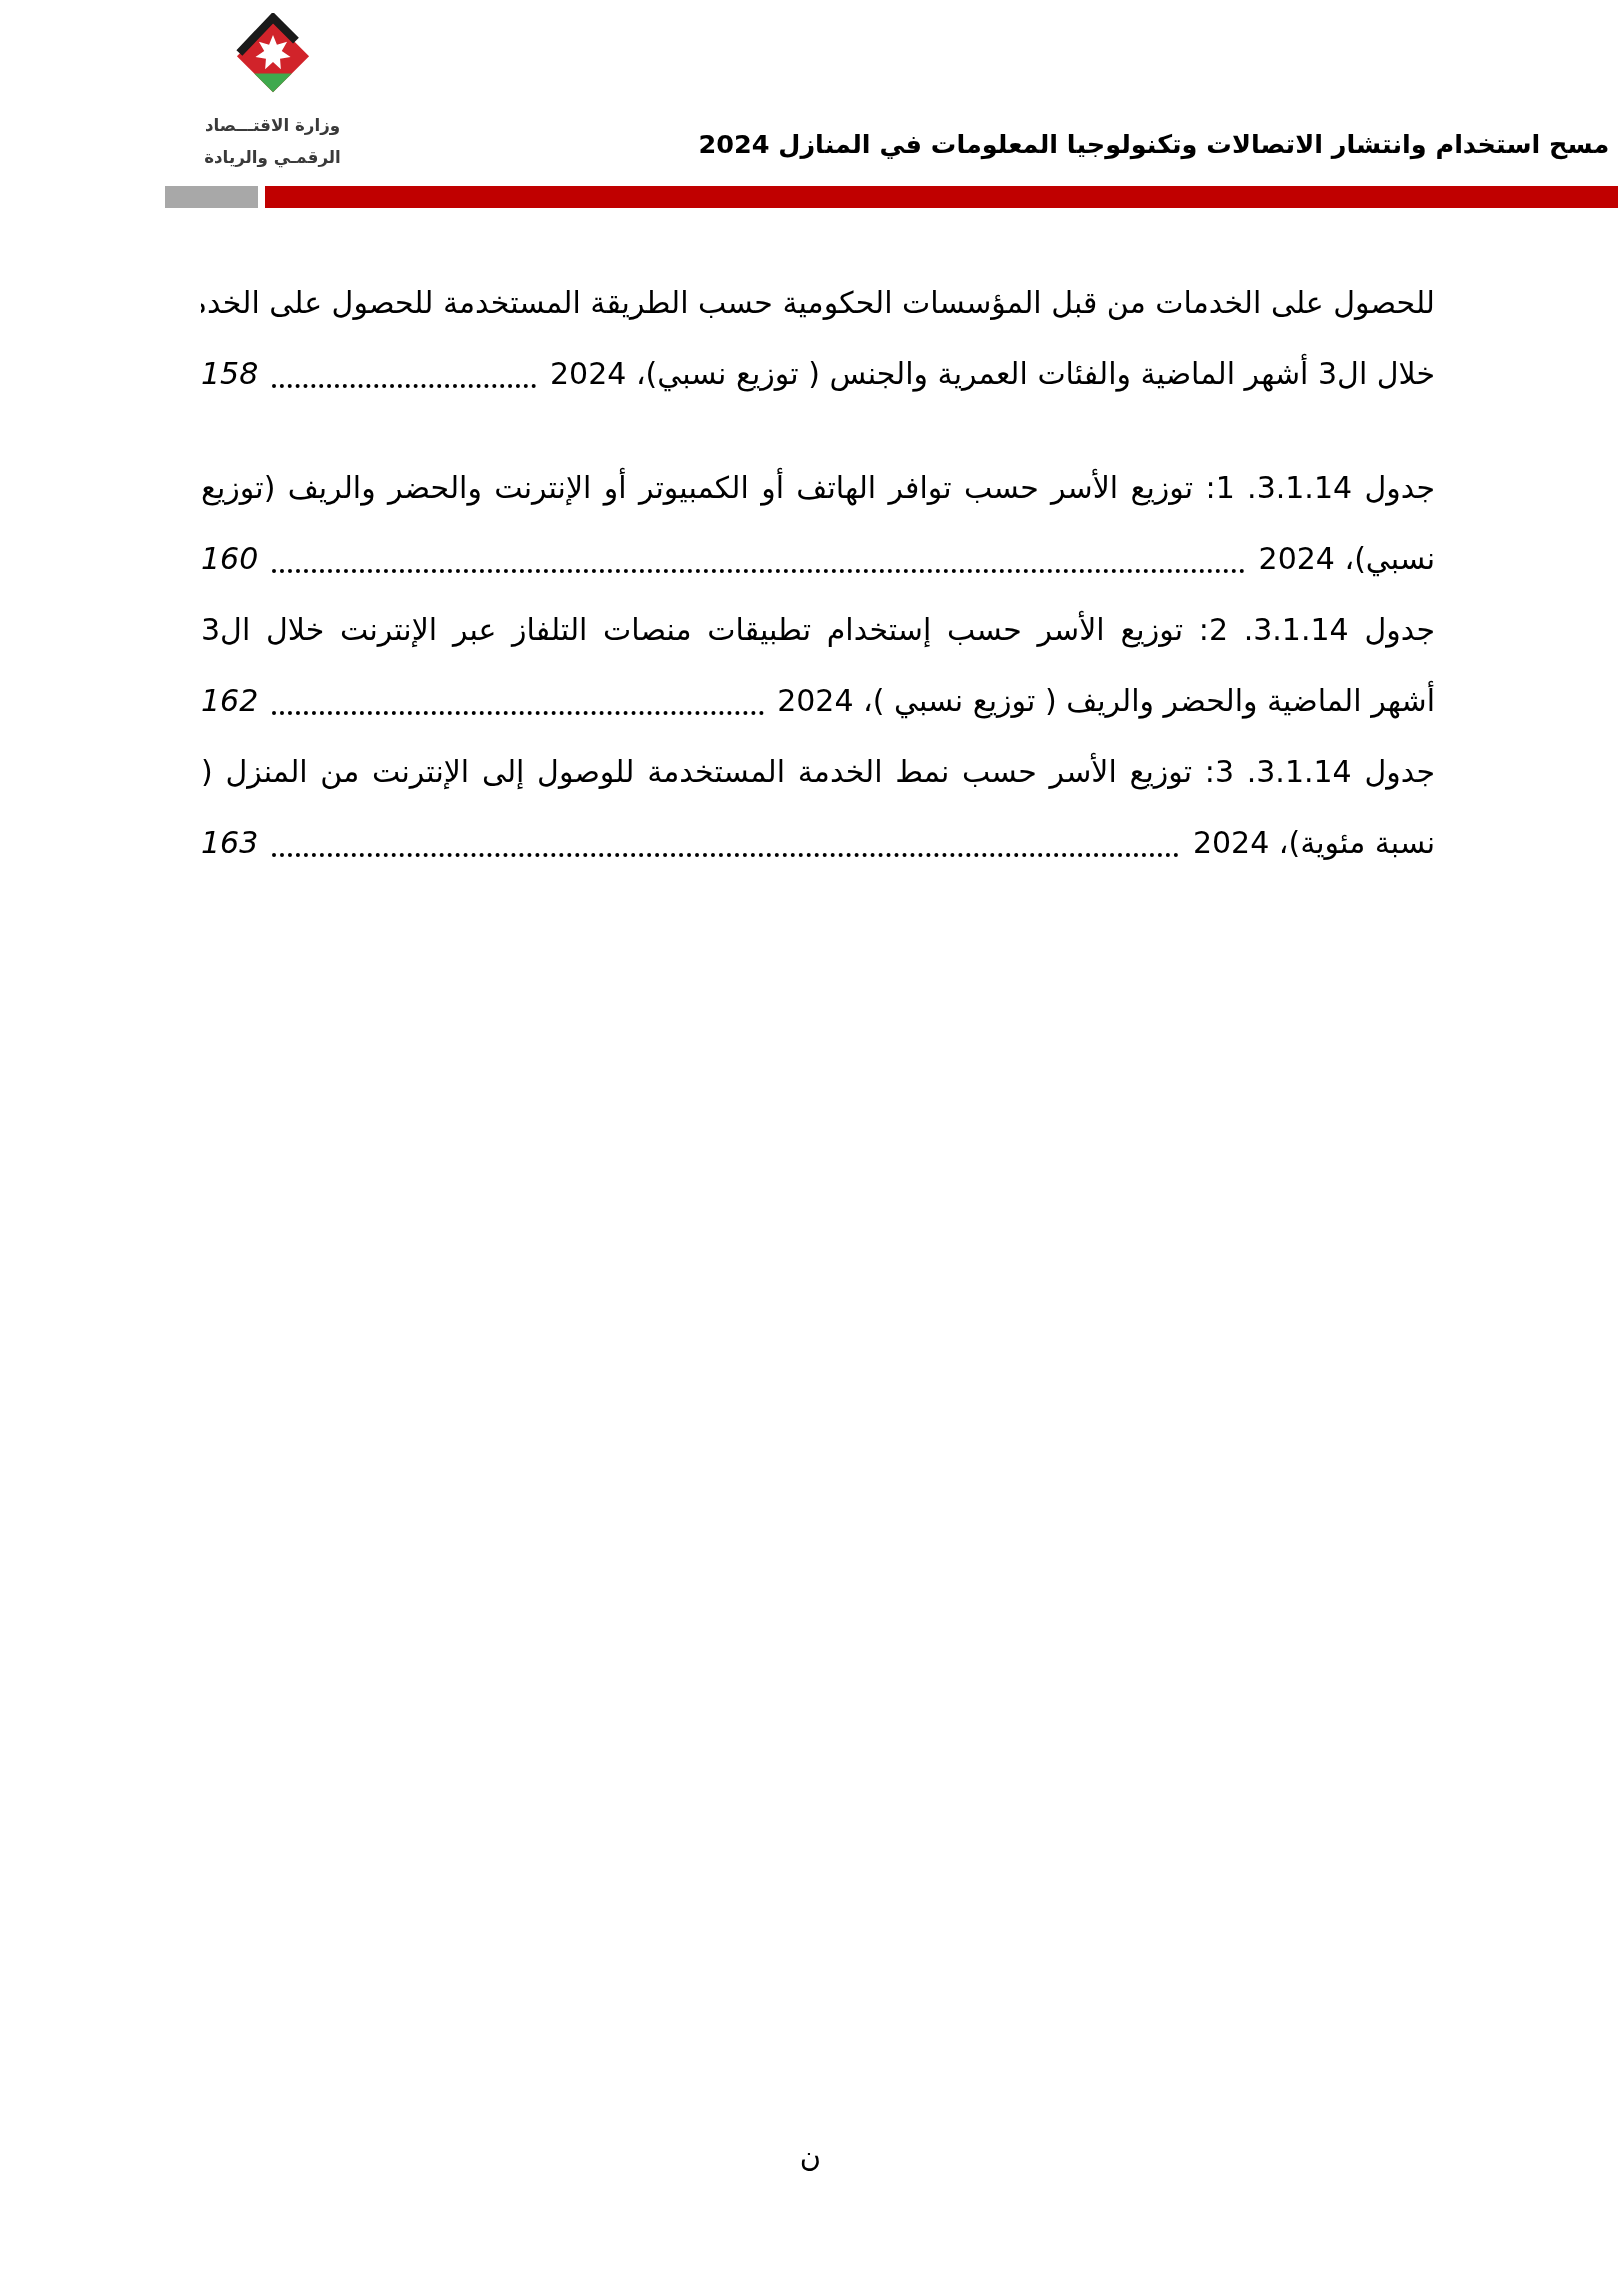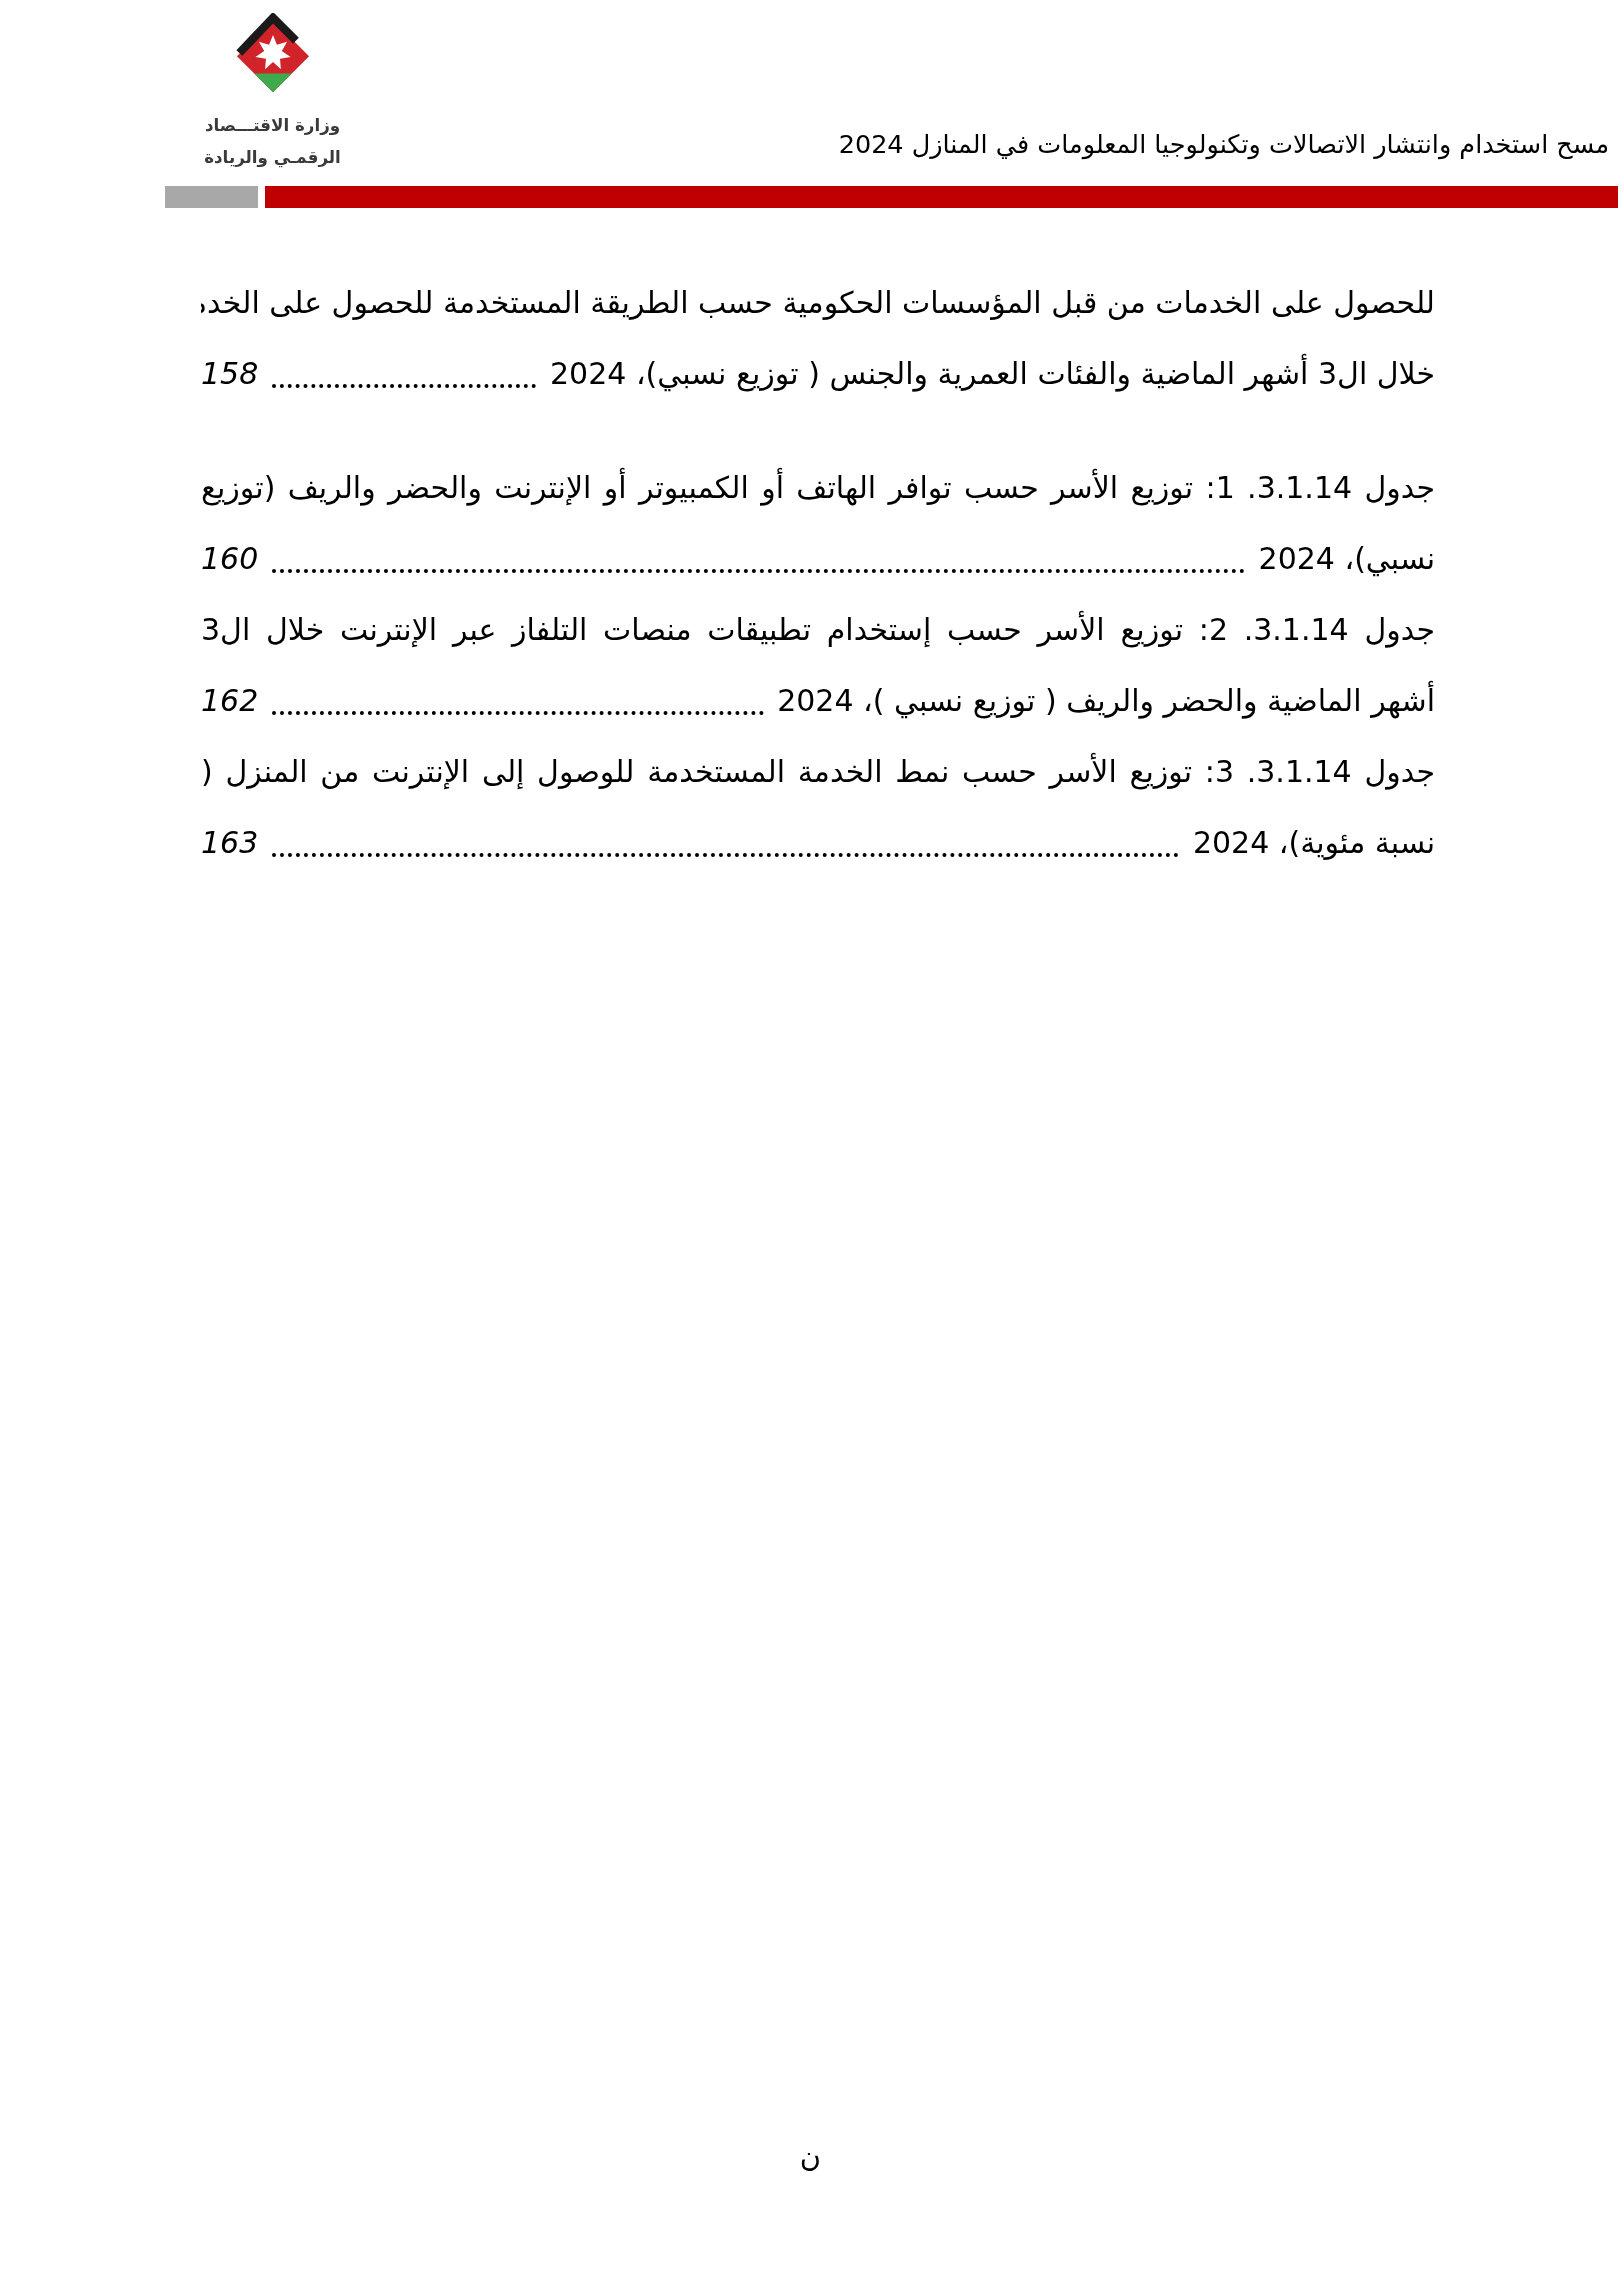--- a/index.html
+++ b/index.html
@@ -31,21 +31,21 @@
     letter-spacing: 0;
   }
 
   
   .header-title {
     position: absolute;
     top: 129px;
     right: 11.8px;
     direction: rtl;
     font-size: 25.5px;
-    font-weight: normal;
+    font-weight: bold;
     white-space: nowrap;
     color: #000000;
   }
   .rule-gray {
     position: absolute;
     left: 165px;
     top: 186px;
     width: 93px;
     height: 21.6px;
     background: #a8a8a8;

